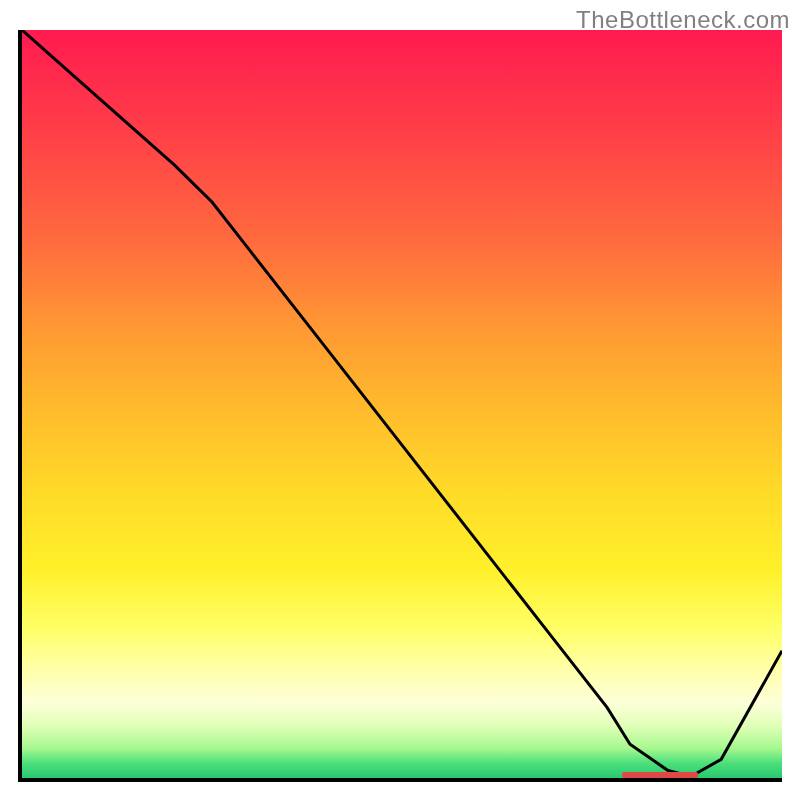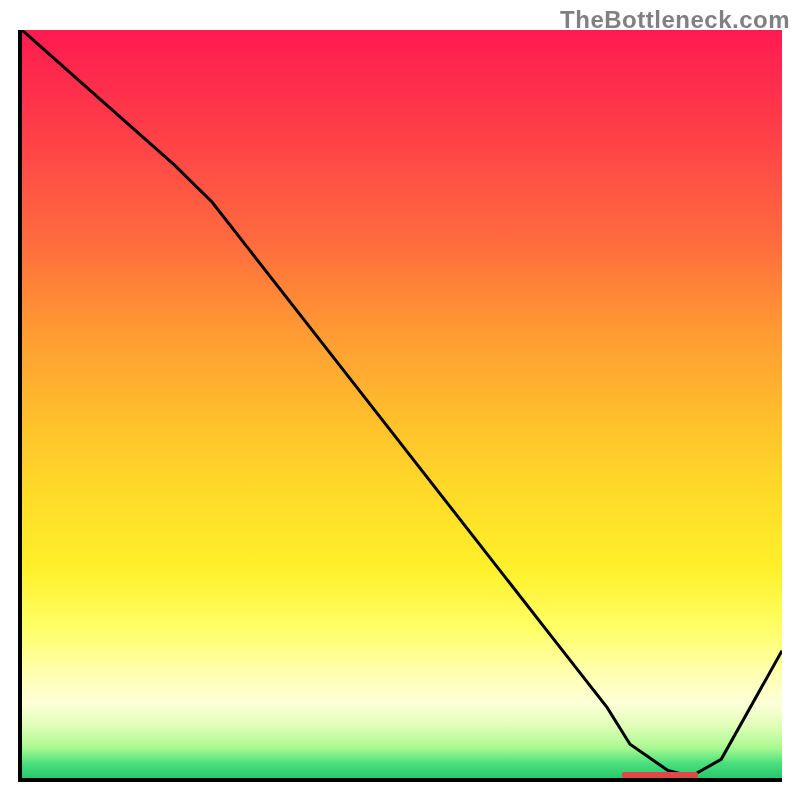--- a/index.html
+++ b/index.html
@@ -13,21 +13,21 @@
   .wrap {
     position: relative;
     width: 800px;
     height: 800px;
   }
   .watermark {
     position: absolute;
     top: 6px;
     right: 10px;
     font-size: 24px;
-    font-weight: bold;
+    font-weight: normal;
     color: #808080;
     letter-spacing: 0.5px;
     text-align: right;
   }
   .plot {
     position: absolute;
     left: 18px;
     top: 30px;
     width: 764px;
     height: 752px;

